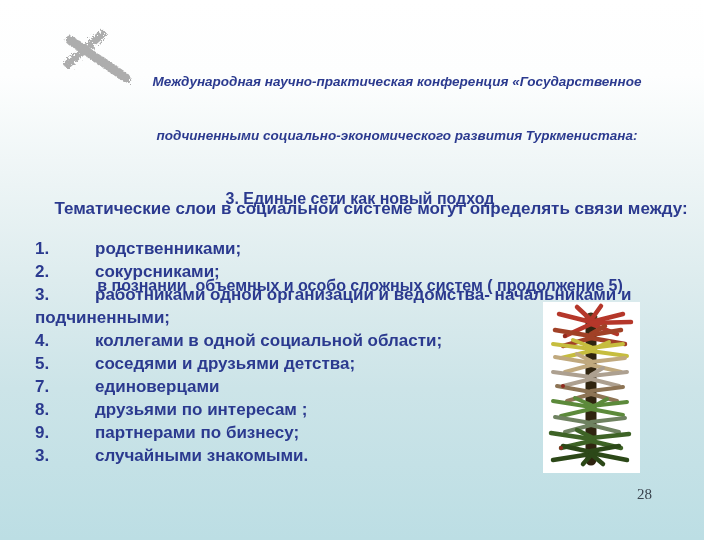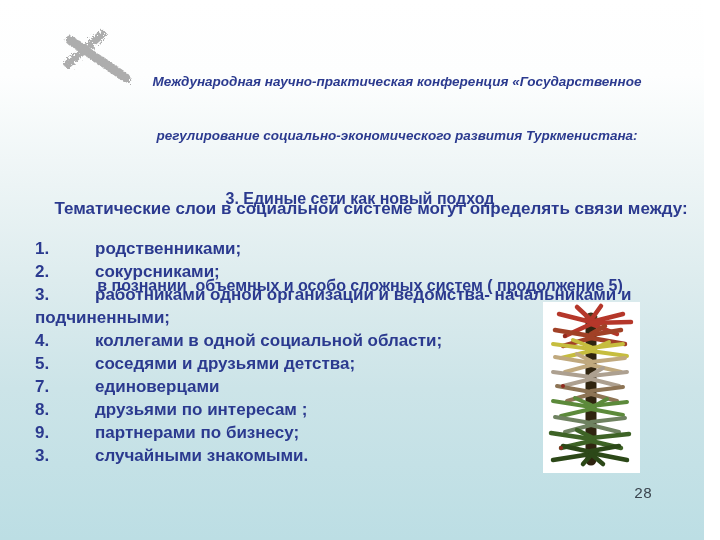--- a/index.html
+++ b/index.html
@@ -26,21 +26,21 @@
   }
   .intro{white-space:pre-wrap;margin-bottom:17px;text-align:center;}
   .item .num{display:inline-block;width:60px;}
   .item .txt{white-space:pre-wrap;margin-top:8px;}
   .figure-panel{
     position:absolute;left:543px;top:302px;width:97px;height:171px;
     background:#ffffff;
   }
   .page-number{
     position:absolute;right:52px;top:486px;
-    font-size:15px;color:#3a444e;font-family:Liberation Mono, monospace;
+    font-size:15px;color:#3a444e;font-family:Liberation Serif, serif;
   }
 </style>
 </head>
 <body>
 
 <div class="slide">
 
   <div class="logo">
     <svg width="92" height="72" viewBox="0 0 92 72">
       <defs>
@@ -51,21 +51,21 @@
       </defs>
       <g filter="url(#rough)" stroke="#9a9a9a" stroke-linecap="round" fill="none" opacity="0.8">
         <path d="M14 14 L70 52" stroke-width="9"></path>
         <path d="M46 8 L12 38" stroke-width="8"></path>
       </g>
     </svg>
   </div>
 
   <div class="conf-header">
     <div>Международная научно-практическая конференция «Государственное</div>
-    <div>регулирование социально-экономического развития Туркменистана:</div>
+    <div>подчиненными социально-экономического развития Туркменистана:</div>
   </div>
 
   <div class="slide-title">
     <div>3. Единые сети как новый подход</div>
     <div>в познании  объемных и особо сложных систем ( продолжение 5)</div>
   </div>
 
   <div class="body-block">
     <div class="intro">Тематические слои в социальной системе могут определять связи между:</div>
 

